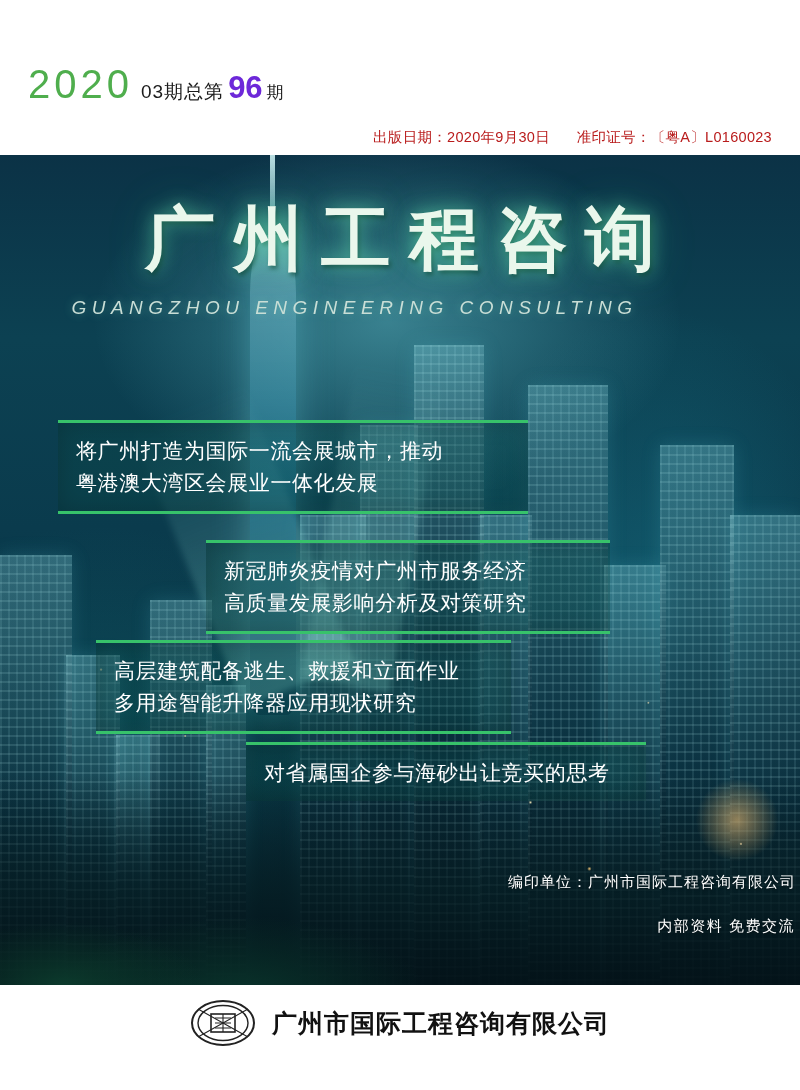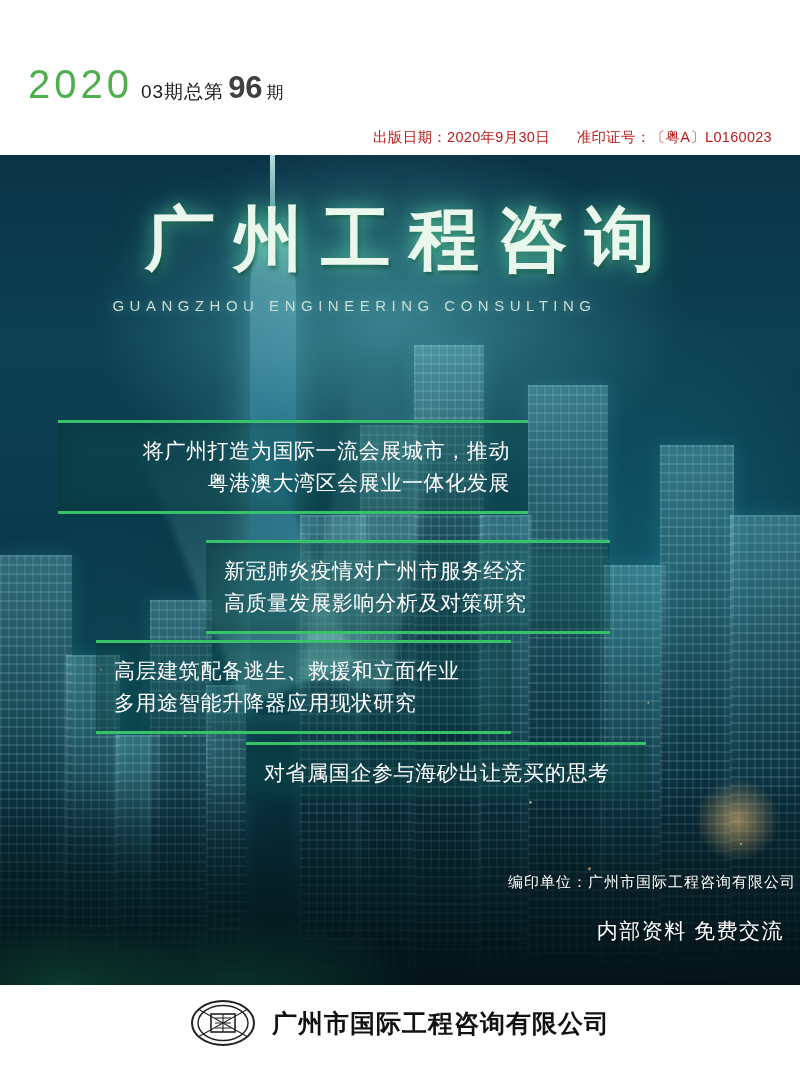--- a/index.html
+++ b/index.html
@@ -46,21 +46,21 @@
     font-weight: 400;
   }
   .issue-no {
     font-size: 19px;
     color: #1b1b1b;
     margin-left: 8px;
     letter-spacing: 1px;
   }
   .issue-vol {
     font-size: 31px;
-    color: #404040;
+    color: #6d28d9;
     font-weight: bold;
     margin-left: 4px;
     text-align: center;
   }
   .issue-qi {
     font-size: 17px;
     color: #1b1b1b;
     margin-left: 4px;
   }
   .pub-line {
@@ -192,64 +192,65 @@
       0 0 42px rgba(60,200,150,0.45),
       2px 3px 4px rgba(0,40,30,0.6);
   }
   .cover-subtitle {
     position: absolute;
     left: 0;
     top: 142px;
     width: 704px;
     text-align: center;
     color: #c9ded6;
-    font-size: 15px;
+    font-size: 19px;
     letter-spacing: 5.5px;
     text-indent: 5px;
     font-family: "Liberation Sans", sans-serif;
     text-shadow: 0 0 10px rgba(120,220,190,0.45);
+    font-style: italic;
   }
 
   
   .headline {
     position: absolute;
     color: #ffffff;
     font-family: "Liberation Sans", sans-serif;
     font-size: 21px;
     line-height: 32px;
     letter-spacing: 0.6px;
     padding: 12px 18px 12px 18px;
     background: linear-gradient(90deg, rgba(10,70,70,0.40), rgba(15,85,80,0.28));
     border-top: 3px solid #37c26a;
     border-bottom: 3px solid #37c26a;
     box-shadow: 0 0 22px rgba(0,0,0,0.18) inset;
     box-sizing: border-box;
     white-space: pre-line;
   }
-  .hl1 { left: 58px;  top: 265px; width: 470px; text-align: right; }
+  .hl1 { left: 58px;  top: 265px; width: 470px; }
   .hl2 { left: 206px; top: 385px; width: 404px; }
   .hl3 { left: 96px;  top: 485px; width: 415px; }
   .hl4 { left: 246px; top: 587px; width: 400px; border-bottom: none; }
 
   .publisher {
     position: absolute;
     right: 46px;
     top: 718px;
     color: #ffffff;
     font-size: 15px;
     letter-spacing: 1px;
     white-space: nowrap;
     text-shadow: 0 1px 3px rgba(0,0,0,0.5);
   }
   .freenote {
     position: absolute;
-    right: 58px;
+    right: 47px;
     top: 762px;
     color: #ffffff;
-    font-size: 21px;
+    font-size: 15px;
     letter-spacing: 1.5px;
     white-space: nowrap;
     text-shadow: 0 1px 3px rgba(0,0,0,0.5);
   }
 
   
   .footer {
     position: absolute;
     left: 0;
     top: 985px;

